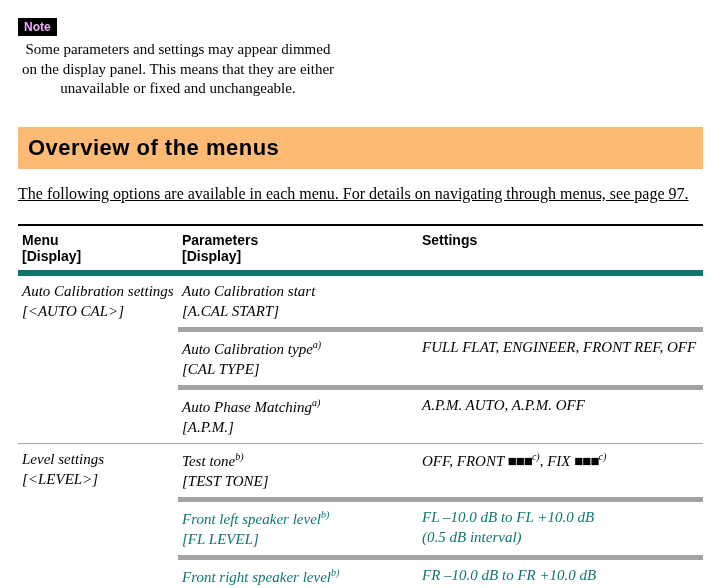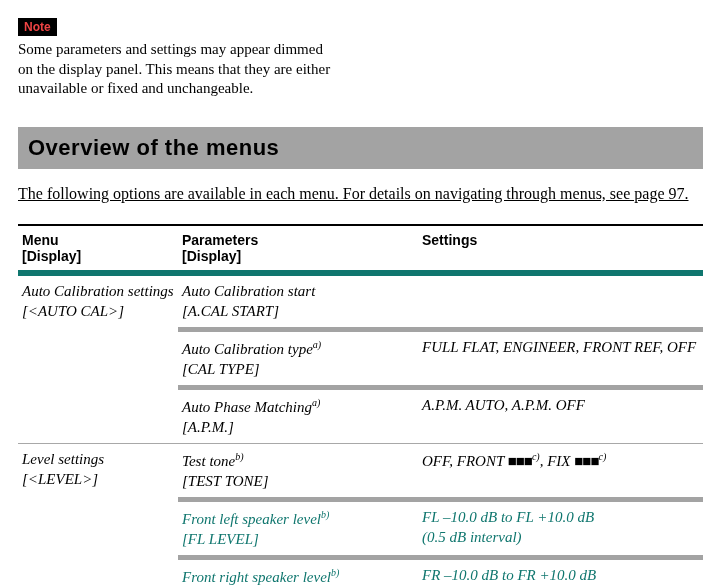--- a/index.html
+++ b/index.html
@@ -10,35 +10,36 @@
     color: #000;
     width: 721px;
     box-sizing: border-box;
     overflow: hidden;
     height: 588px;
     background: #fff;
   }
   .note-badge {
     display: inline-block;
     background: #000;
-    color: #ef4444;
+    color: #f0abfc;
     font-family: Arial, Helvetica, sans-serif;
     font-weight: bold;
     font-size: 12px;
     padding: 2px 6px;
     margin-bottom: 4px;
   }
   .note-text {
     max-width: 320px;
     font-size: 15px;
     line-height: 1.3;
     margin-bottom: 28px;
+    text-align: center;
   }
   .section-header {
-    background: #a3a3a3;
+    background: #fdba74;
     font-family: Arial, Helvetica, sans-serif;
     font-weight: 900;
     font-size: 22px;
     padding: 8px 10px;
     margin-bottom: 14px;
     letter-spacing: 0.5px;
   }
   .intro {
     font-size: 16px;
     line-height: 1.35;

